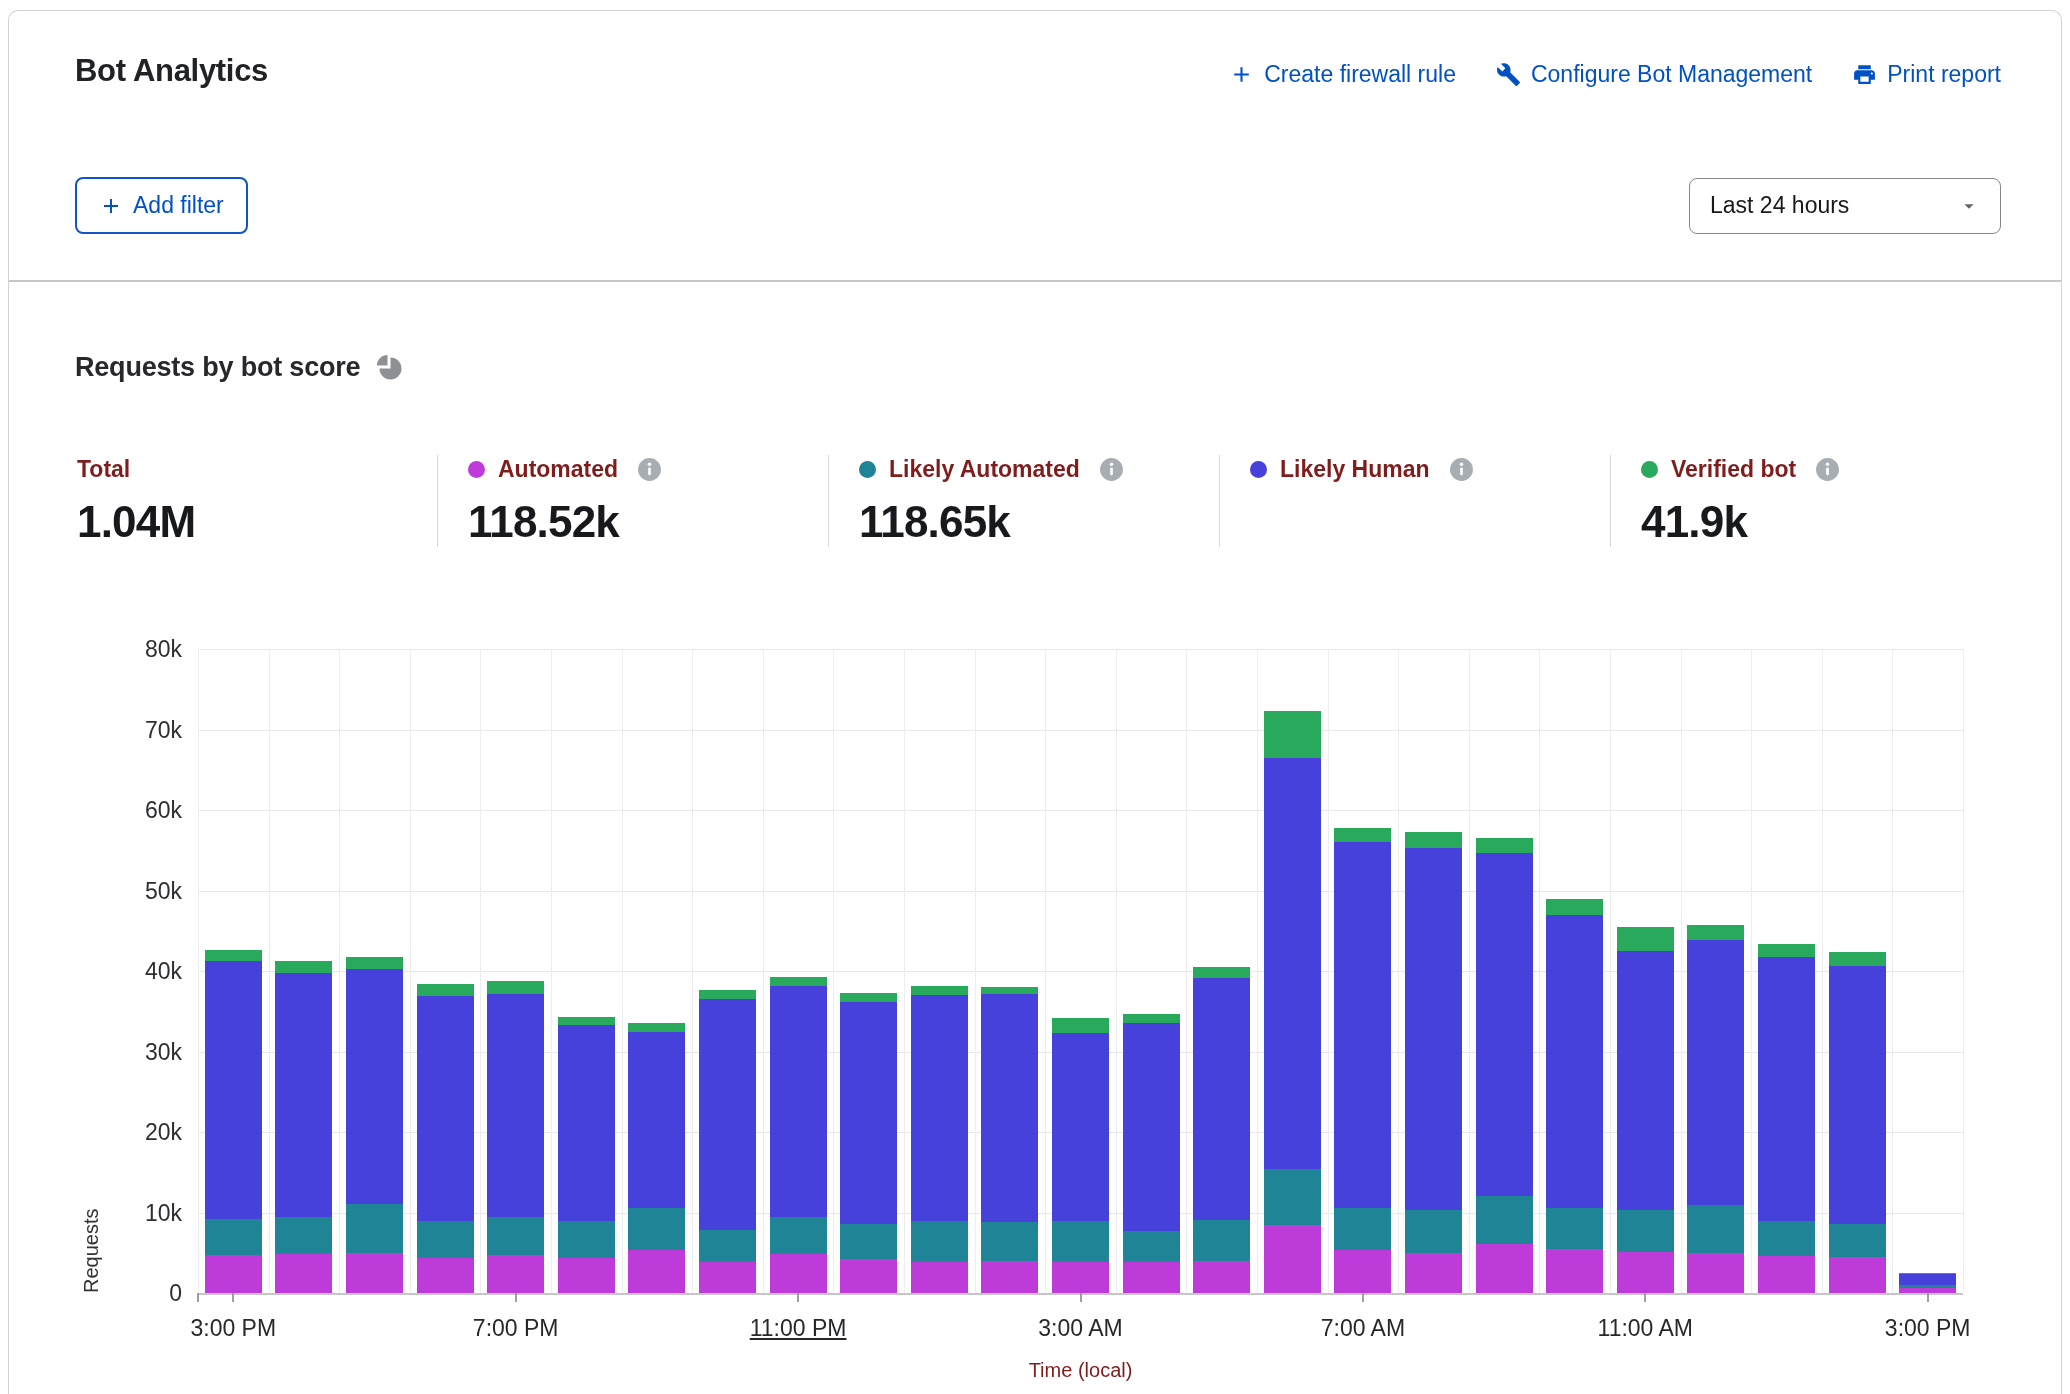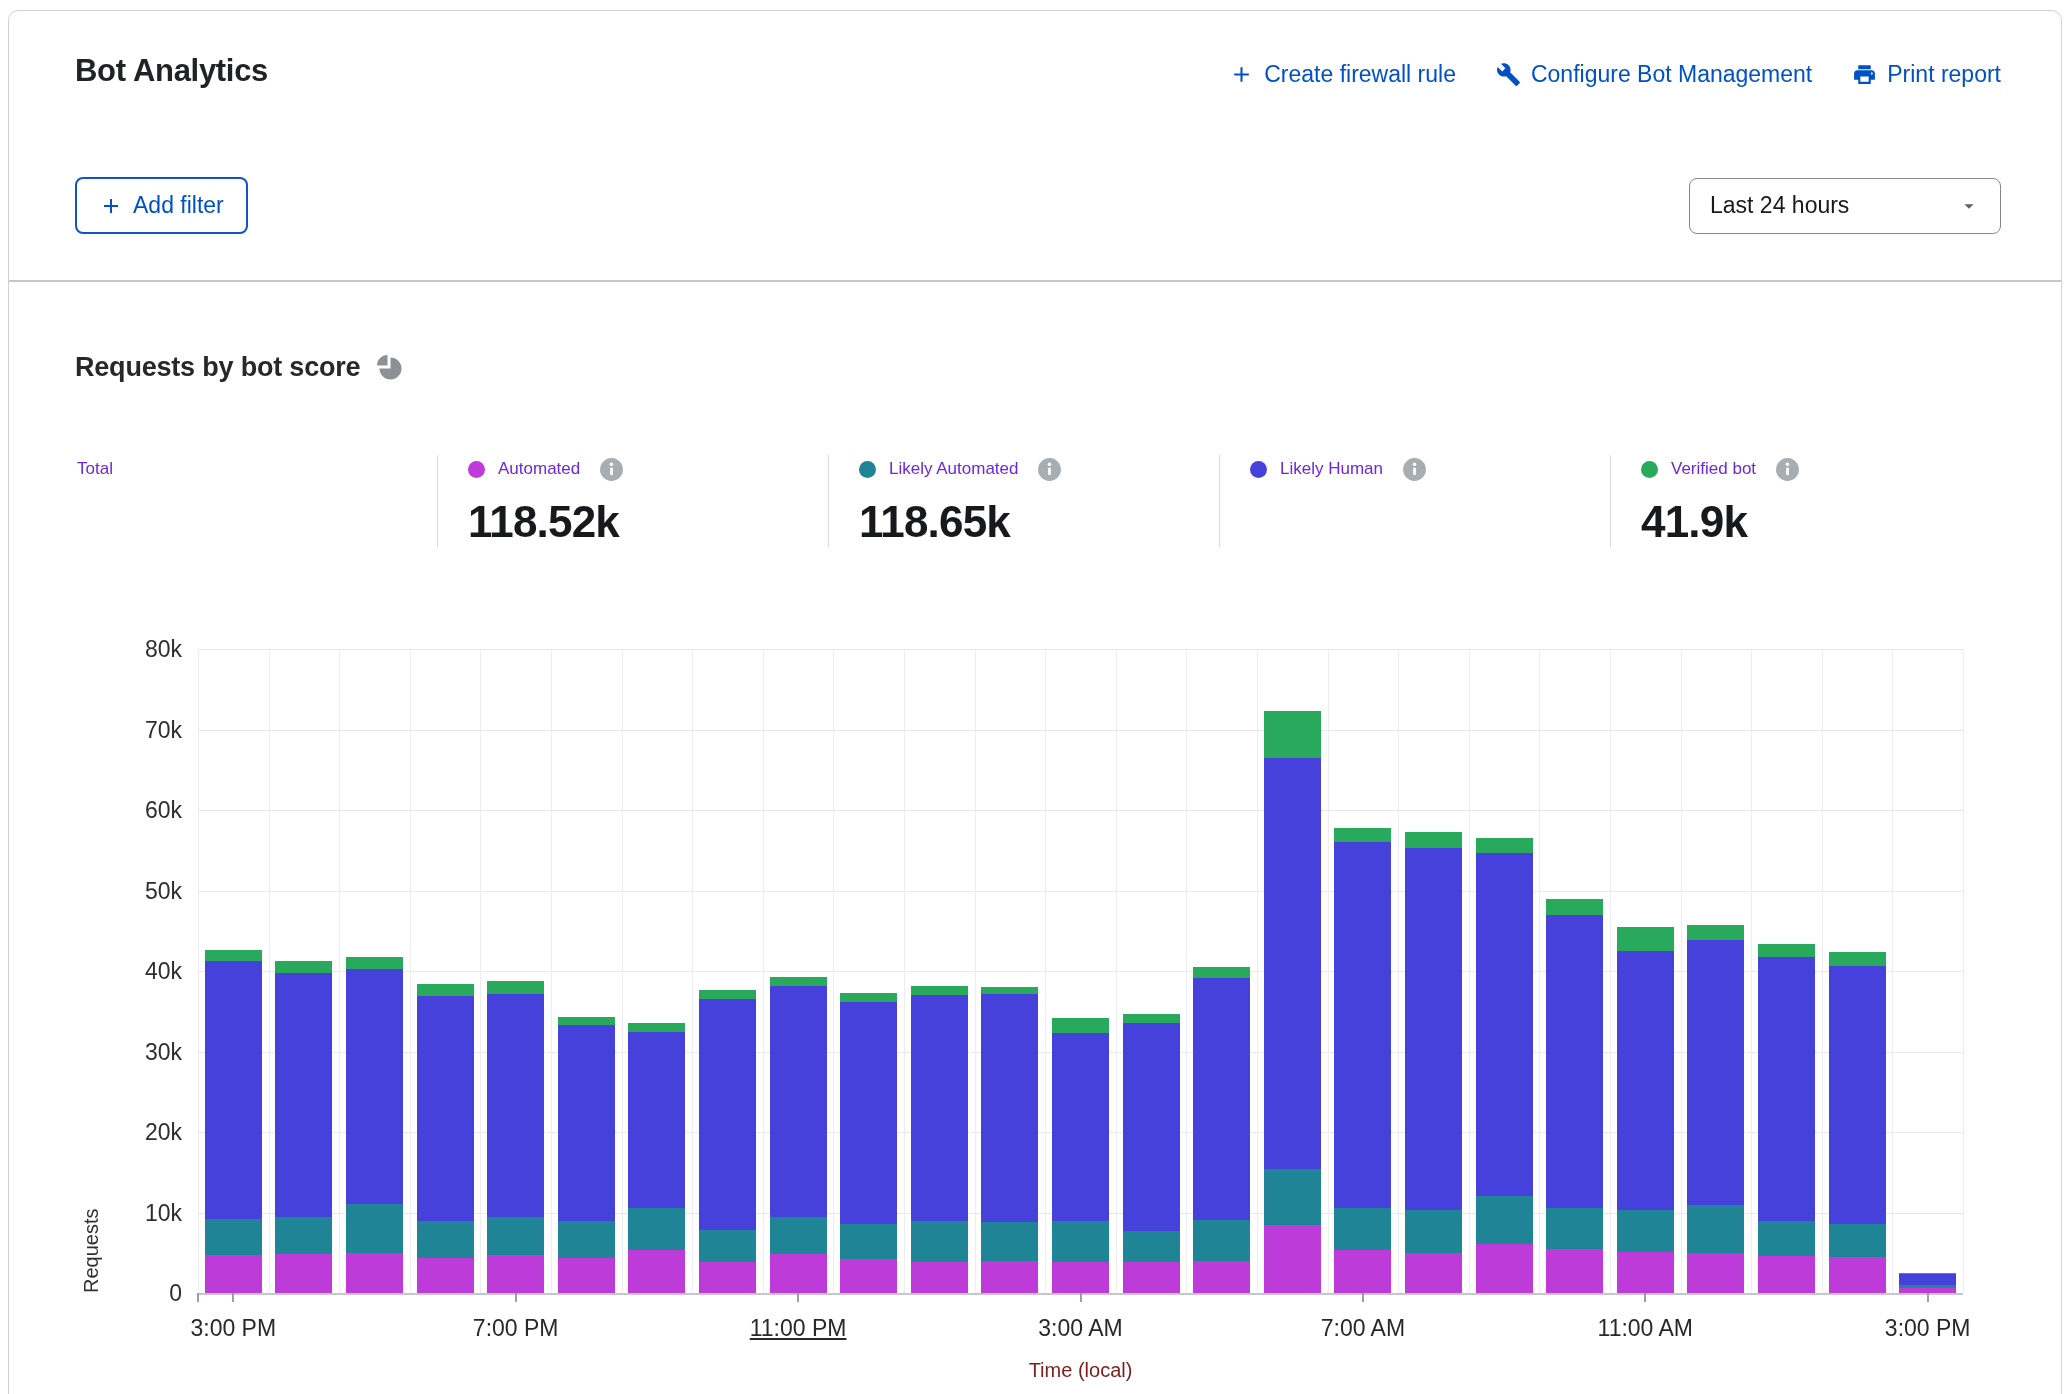--- a/index.html
+++ b/index.html
@@ -36,21 +36,21 @@
   .select svg { width:22px; height:22px; }
   .card-body { padding:0 60px 10px 66px; }
   .section-head { display:flex; align-items:center; gap:16px; margin-top:70px; }
   .section-title { font-size:27px; font-weight:700; margin:0; color:#26282b; letter-spacing:-.2px; }
   .section-head .pie { width:27px; height:27px; }
   .stats { display:flex; margin-top:72px; }
   .stat { flex:1; border-left:1px solid #d8d8dc; padding-left:30px; min-width:0; }
   .stat:first-child { border-left:none; padding-left:2px; }
   .stat-top { display:flex; align-items:center; gap:13px; height:28px; }
   .dot { width:17px; height:17px; border-radius:50%; flex:none; }
-  .stat-label { font-size:17px; color:#6d28d9; white-space:nowrap; }
+  .stat-label { font-size:23px; color:#7f1d1d; white-space:nowrap;font-weight:bold; }
   .stat-top .info { width:25px; height:25px; margin-left:6px; flex:none; cursor:pointer; }
   .stat-value { font-size:44px; font-weight:700; color:#17191c; margin-top:14px; letter-spacing:-.8px; }
   .chart { position:relative; margin-top:88px; height:780px; }
   .plot { position:absolute; left:123px; top:14px; width:1765px; height:644px; }
   .hgrid { position:absolute; left:0; width:100%; height:1px; background:#e8e8eb; z-index:0; }
   .hgrid.zero { height:2px; background:#c6c6ca; }
   .vgrid { position:absolute; top:0; width:1px; height:100%; background:#ededf0; z-index:0; }
   .ytick { position:absolute; right:calc(100% + 16px); transform:translateY(-50%);
            font-size:23px; color:#2c2e32; white-space:nowrap; }
   .axis-ylabel { position:absolute; left:-118px; top:0; height:100%;
@@ -125,20 +125,21 @@
             <path d="M14.5 14.5 L14.5 3.5 A11 11 0 1 1 3.5 14.5 Z"></path>
             <path d="M11.5 11.5 L0.9 11.5 A10.6 10.6 0 0 1 11.5 0.9 Z"></path>
           </svg></span>
     </div>
 
     <div class="stats">
       <div class="stat">
         <div class="stat-top">
           <span class="stat-label">Total</span>
         </div>
+        <div class="stat-value">1.04M</div>
       </div>
 
     <div class="stat">
           <div class="stat-top">
             <span class="dot" style="background: rgb(189, 59, 217);"></span>
             <span class="stat-label">Automated</span>
             <span class="info"><svg viewBox="0 0 24 24">
                 <circle cx="12" cy="12" r="11" fill="#a8adb2"></circle>
                 <rect x="10.7" y="10" width="2.6" height="7.6" rx="1.3" fill="#fff"></rect>
                 <circle cx="12" cy="6.9" r="1.7" fill="#fff"></circle>

